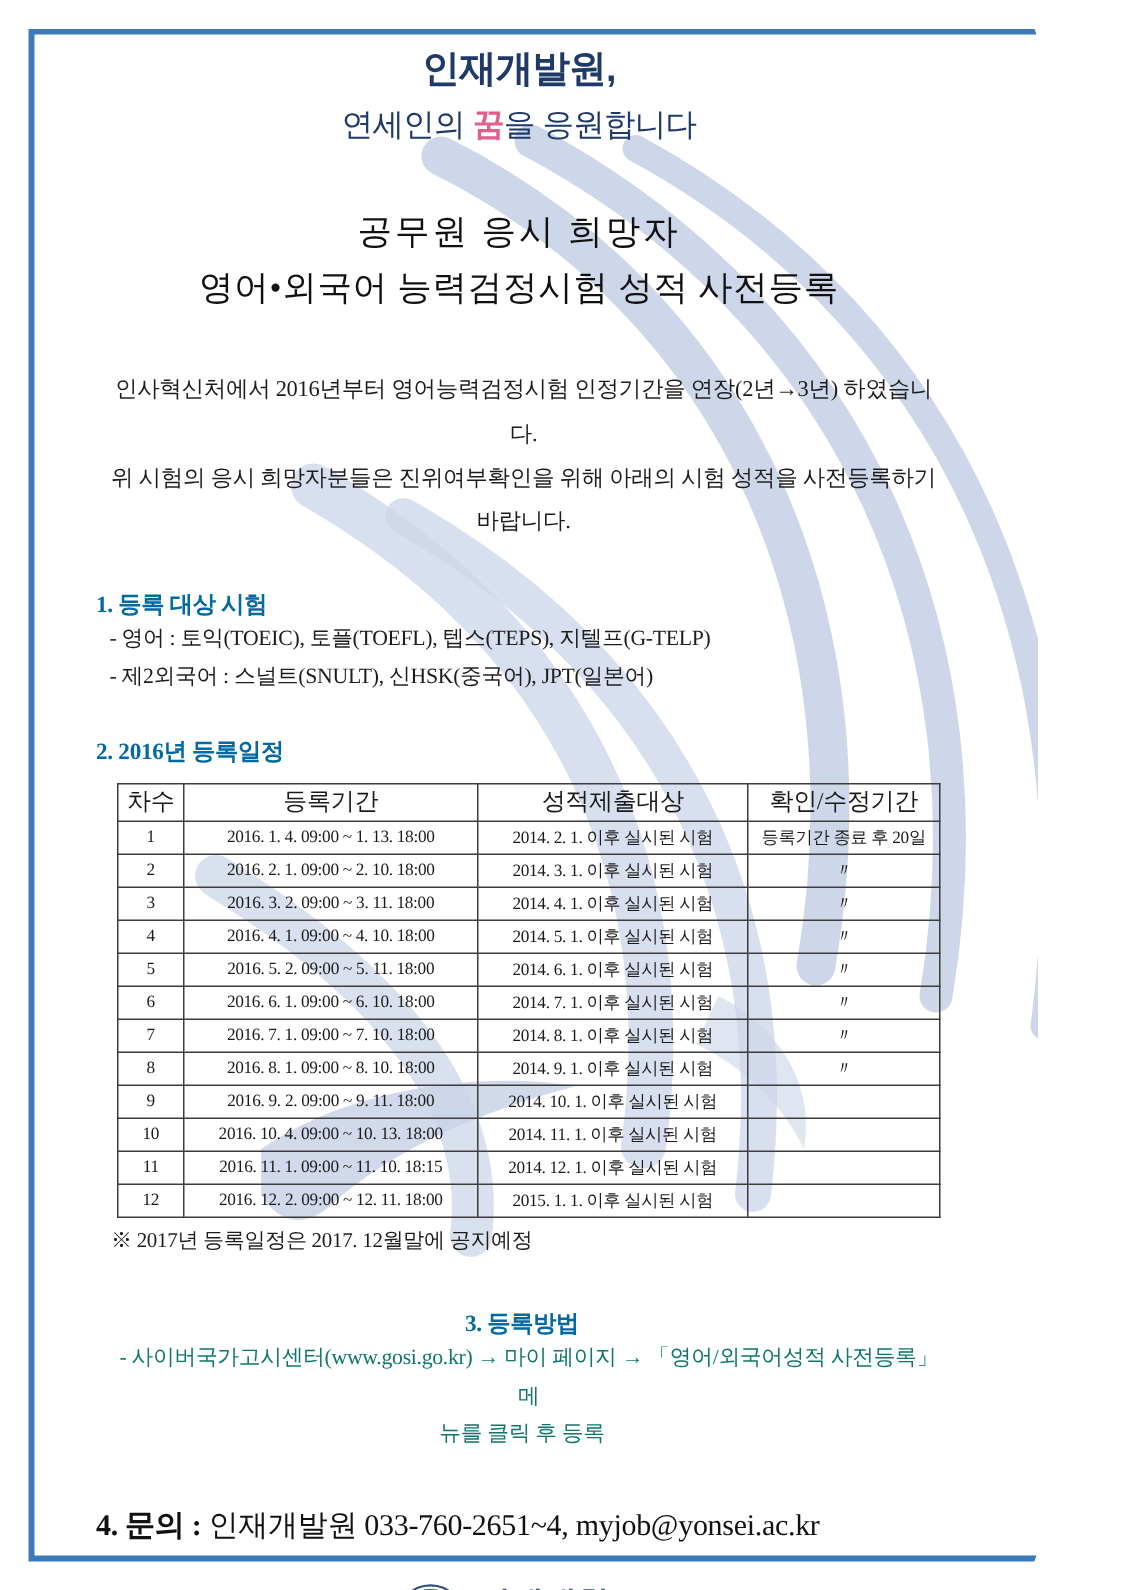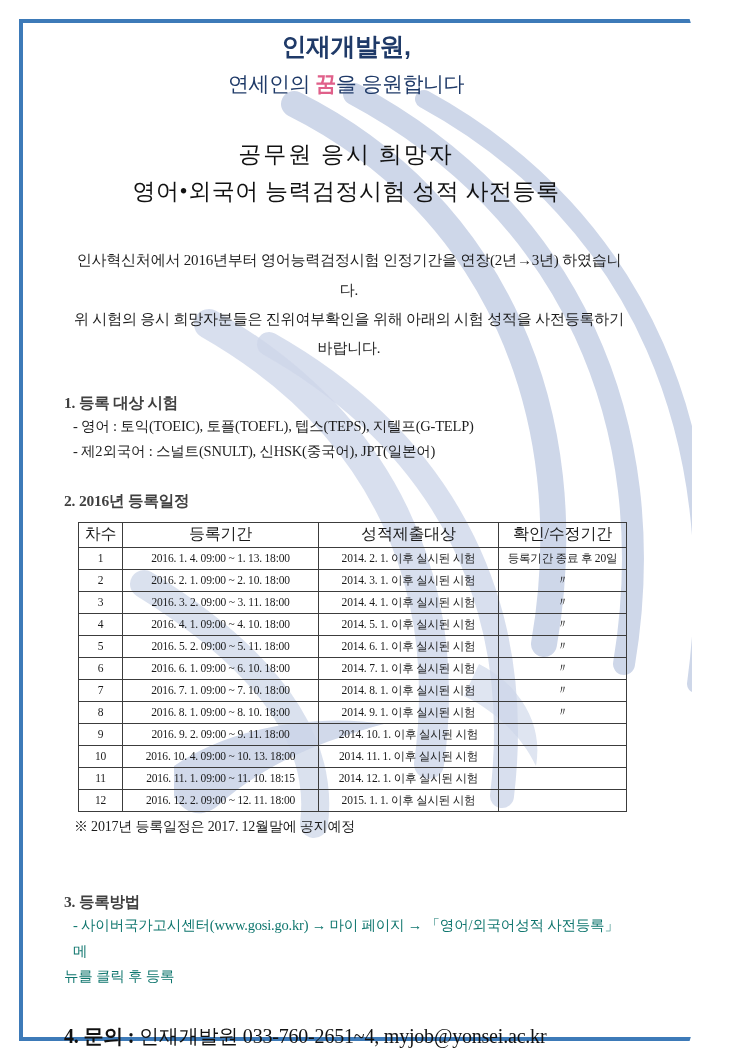--- a/index.html
+++ b/index.html
@@ -117,21 +117,21 @@
     letter-spacing: -0.2px;
   }
   .intro p { margin: 0; }
 
   
   .section { margin-left: 64px; margin-right: 60px; }
   .sec-head {
     font-family: "Liberation Serif", "DejaVu Serif", serif;
     font-weight: bold;
     font-size: 15.5px;
-    color: #404040;
+    color: #0369a1;
     letter-spacing: -0.2px;
   }
   .sec-line {
     font-size: 14.5px;
     line-height: 1.72;
     color: #1c1c1c;
     padding-left: 9px;
     letter-spacing: -0.2px;
   }
   .sec-note {
@@ -176,21 +176,21 @@
   .dq { font-size: 12px; line-height: 1; }
 
   .tbl-note {
     margin-top: 6px;
     margin-left: 10px;
     font-size: 14px;
     color: #1c1c1c;
     letter-spacing: -0.2px;
   }
 
-  #sec3 { margin-top: 56px; }
+  #sec3 { margin-top: 36px; text-align: center; }
   .sec3-body {
     font-size: 14.5px;
     line-height: 1.75;
     color: #0f766e;
     letter-spacing: -0.2px;
   }
   .sec3-body .l1 { padding-left: 9px; }
 
   #sec4 {
     margin-top: 34px;

